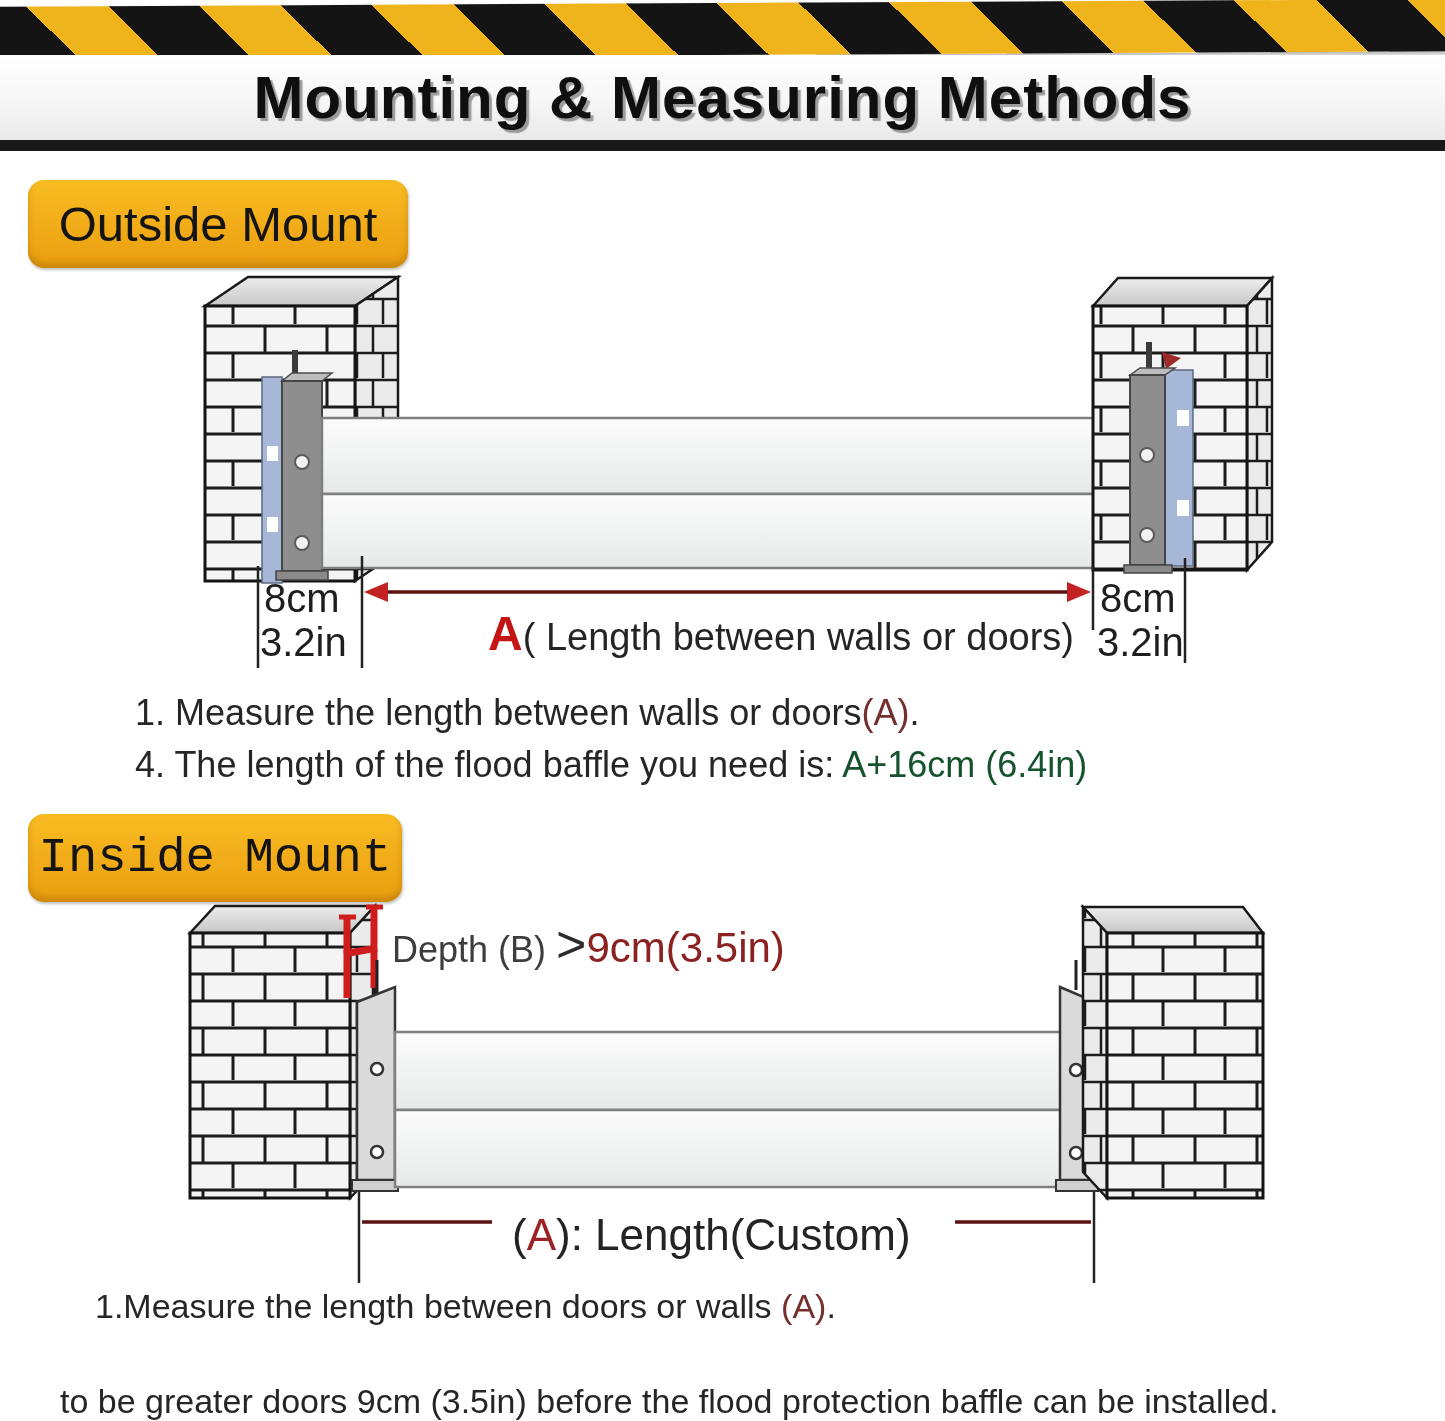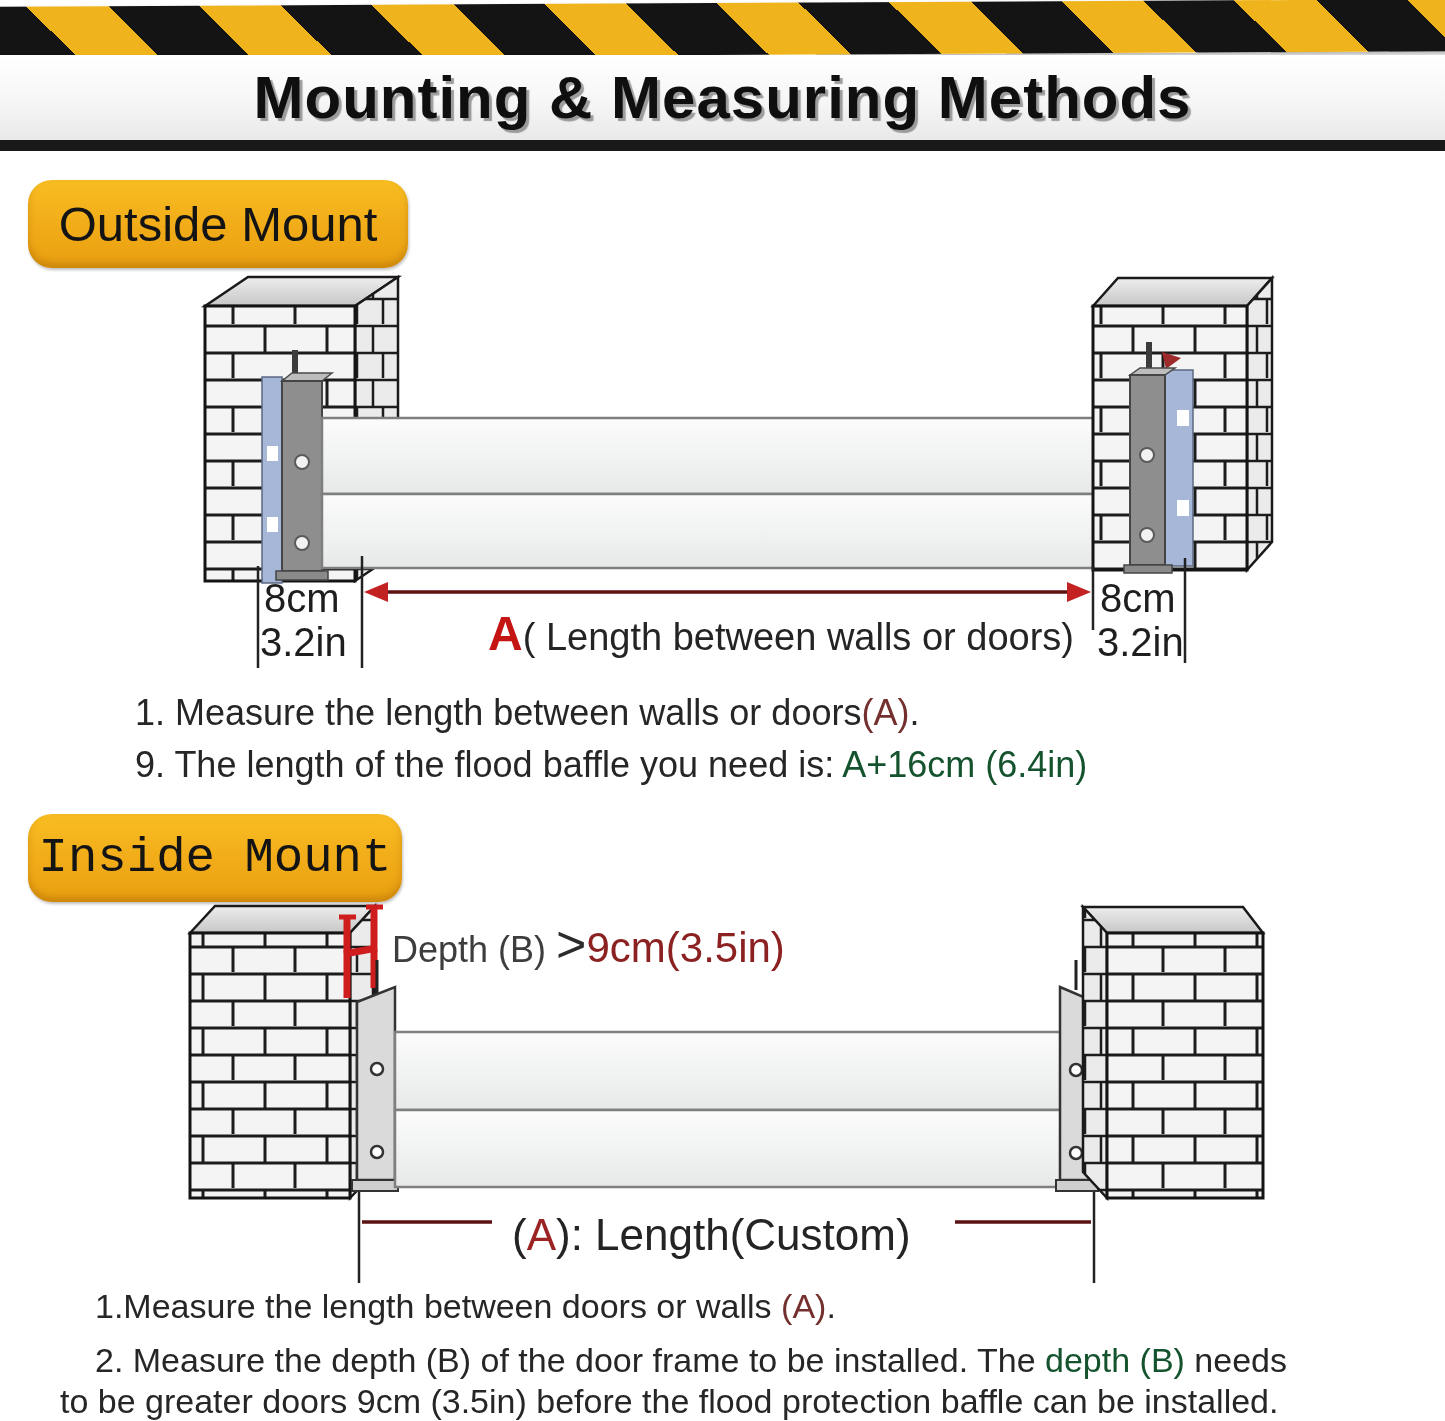--- a/index.html
+++ b/index.html
@@ -19,21 +19,21 @@
     background:linear-gradient(180deg,#ffffff 0%,#f6f6f6 55%,#e9e9e9 100%);
     display:flex;align-items:center;justify-content:center;
   }
   .title{
     font-size:60px;font-weight:700;color:#0f0f0f;letter-spacing:1px;
     text-shadow:3px 3px 1px rgba(125,125,125,.75);
   }
   .black-bar{position:absolute;top:140px;left:0;width:100%;height:11px;background:#191919;}
   
   .badge{
-    position:absolute;left:28px;height:88px;border-radius:24px;
+    position:absolute;left:28px;height:88px;border-radius:16px;
     background:linear-gradient(180deg,#f8bd22 0%,#f1ab18 55%,#e99f10 100%);
     box-shadow:inset 0 -5px 7px rgba(150,90,0,.35),1px 2px 3px rgba(0,0,0,.25);
     display:flex;align-items:center;justify-content:center;
     font-size:49px;color:#141414;
   }
   #badge-outside{top:180px;width:380px;}
   #badge-inside{top:814px;width:374px;font-family:Liberation Mono, monospace;}
   
   svg.diag{position:absolute;left:0;width:1445px;display:block;}
   svg text{font-family:"Liberation Sans",sans-serif;}
@@ -136,21 +136,21 @@
     <text x="260" y="656" font-size="40" fill="#1e1e1e"><tspan>3.2in</tspan></text>
     <text x="1100" y="612" font-size="40" fill="#1e1e1e"><tspan>8cm</tspan></text>
     <text x="1097" y="656" font-size="40" fill="#1e1e1e"><tspan>3.2in</tspan></text>
     <text x="488" y="650" font-size="38" fill="#242424"><tspan font-size="48" font-weight="bold" fill="#c41414">A</tspan><tspan>( Length between walls or doors)</tspan></text>
   </svg>
 
   <div class="steps" style="left:135px;top:692px">
     <span>1. Measure the length between walls or doors</span><span class="dark-a">(A)</span><span>.</span>
   </div>
   <div class="steps" style="left:135px;top:744px">
-    <span>9. The length of the flood baffle you need is: </span><span class="dred">A+16cm (6.4in)</span>
+    <span>4. The length of the flood baffle you need is: </span><span class="dred">A+16cm (6.4in)</span>
   </div>
 
   <div class="badge" id="badge-inside">
     <span>Inside Mount</span>
   </div>
 
   <svg class="diag" style="top:895px;height:395px" viewBox="0 895 1445 395">
 
     <g>
       <polygon points="190,933 215,906 375,906 350,933" fill="url(#topG)" stroke="#1a1a1a" stroke-width="2.5"></polygon>
@@ -201,20 +201,17 @@
       <line x1="362" y1="1222" x2="492" y2="1222" stroke="#5a1212" stroke-width="3.5"></line>
       <line x1="955" y1="1222" x2="1091" y2="1222" stroke="#5a1212" stroke-width="3.5"></line>
     </g>
 
     <text x="512" y="1250" font-size="44" fill="#242424"><tspan>(</tspan><tspan fill="#9b2323">A</tspan><tspan>): Length(Custom)</tspan></text>
   </svg>
 
   <div class="steps small" style="left:95px;top:1287px">
     <span>1.Measure the length between doors or walls </span><span class="dark-a">(A)</span><span>.</span>
   </div>
-  <div class="steps small" style="left:95px;top:1341px">
-    <span>2. Measure the depth (B) of the door frame to be installed. The </span><span class="dred">depth (B)</span><span> needs</span>
-  </div>
   <div class="steps small" style="left:60px;top:1382px">
     <span>to be greater doors 9cm (3.5in) before the flood protection baffle can be installed.</span>
   </div>
 
 </div>
 
 </body></html>

